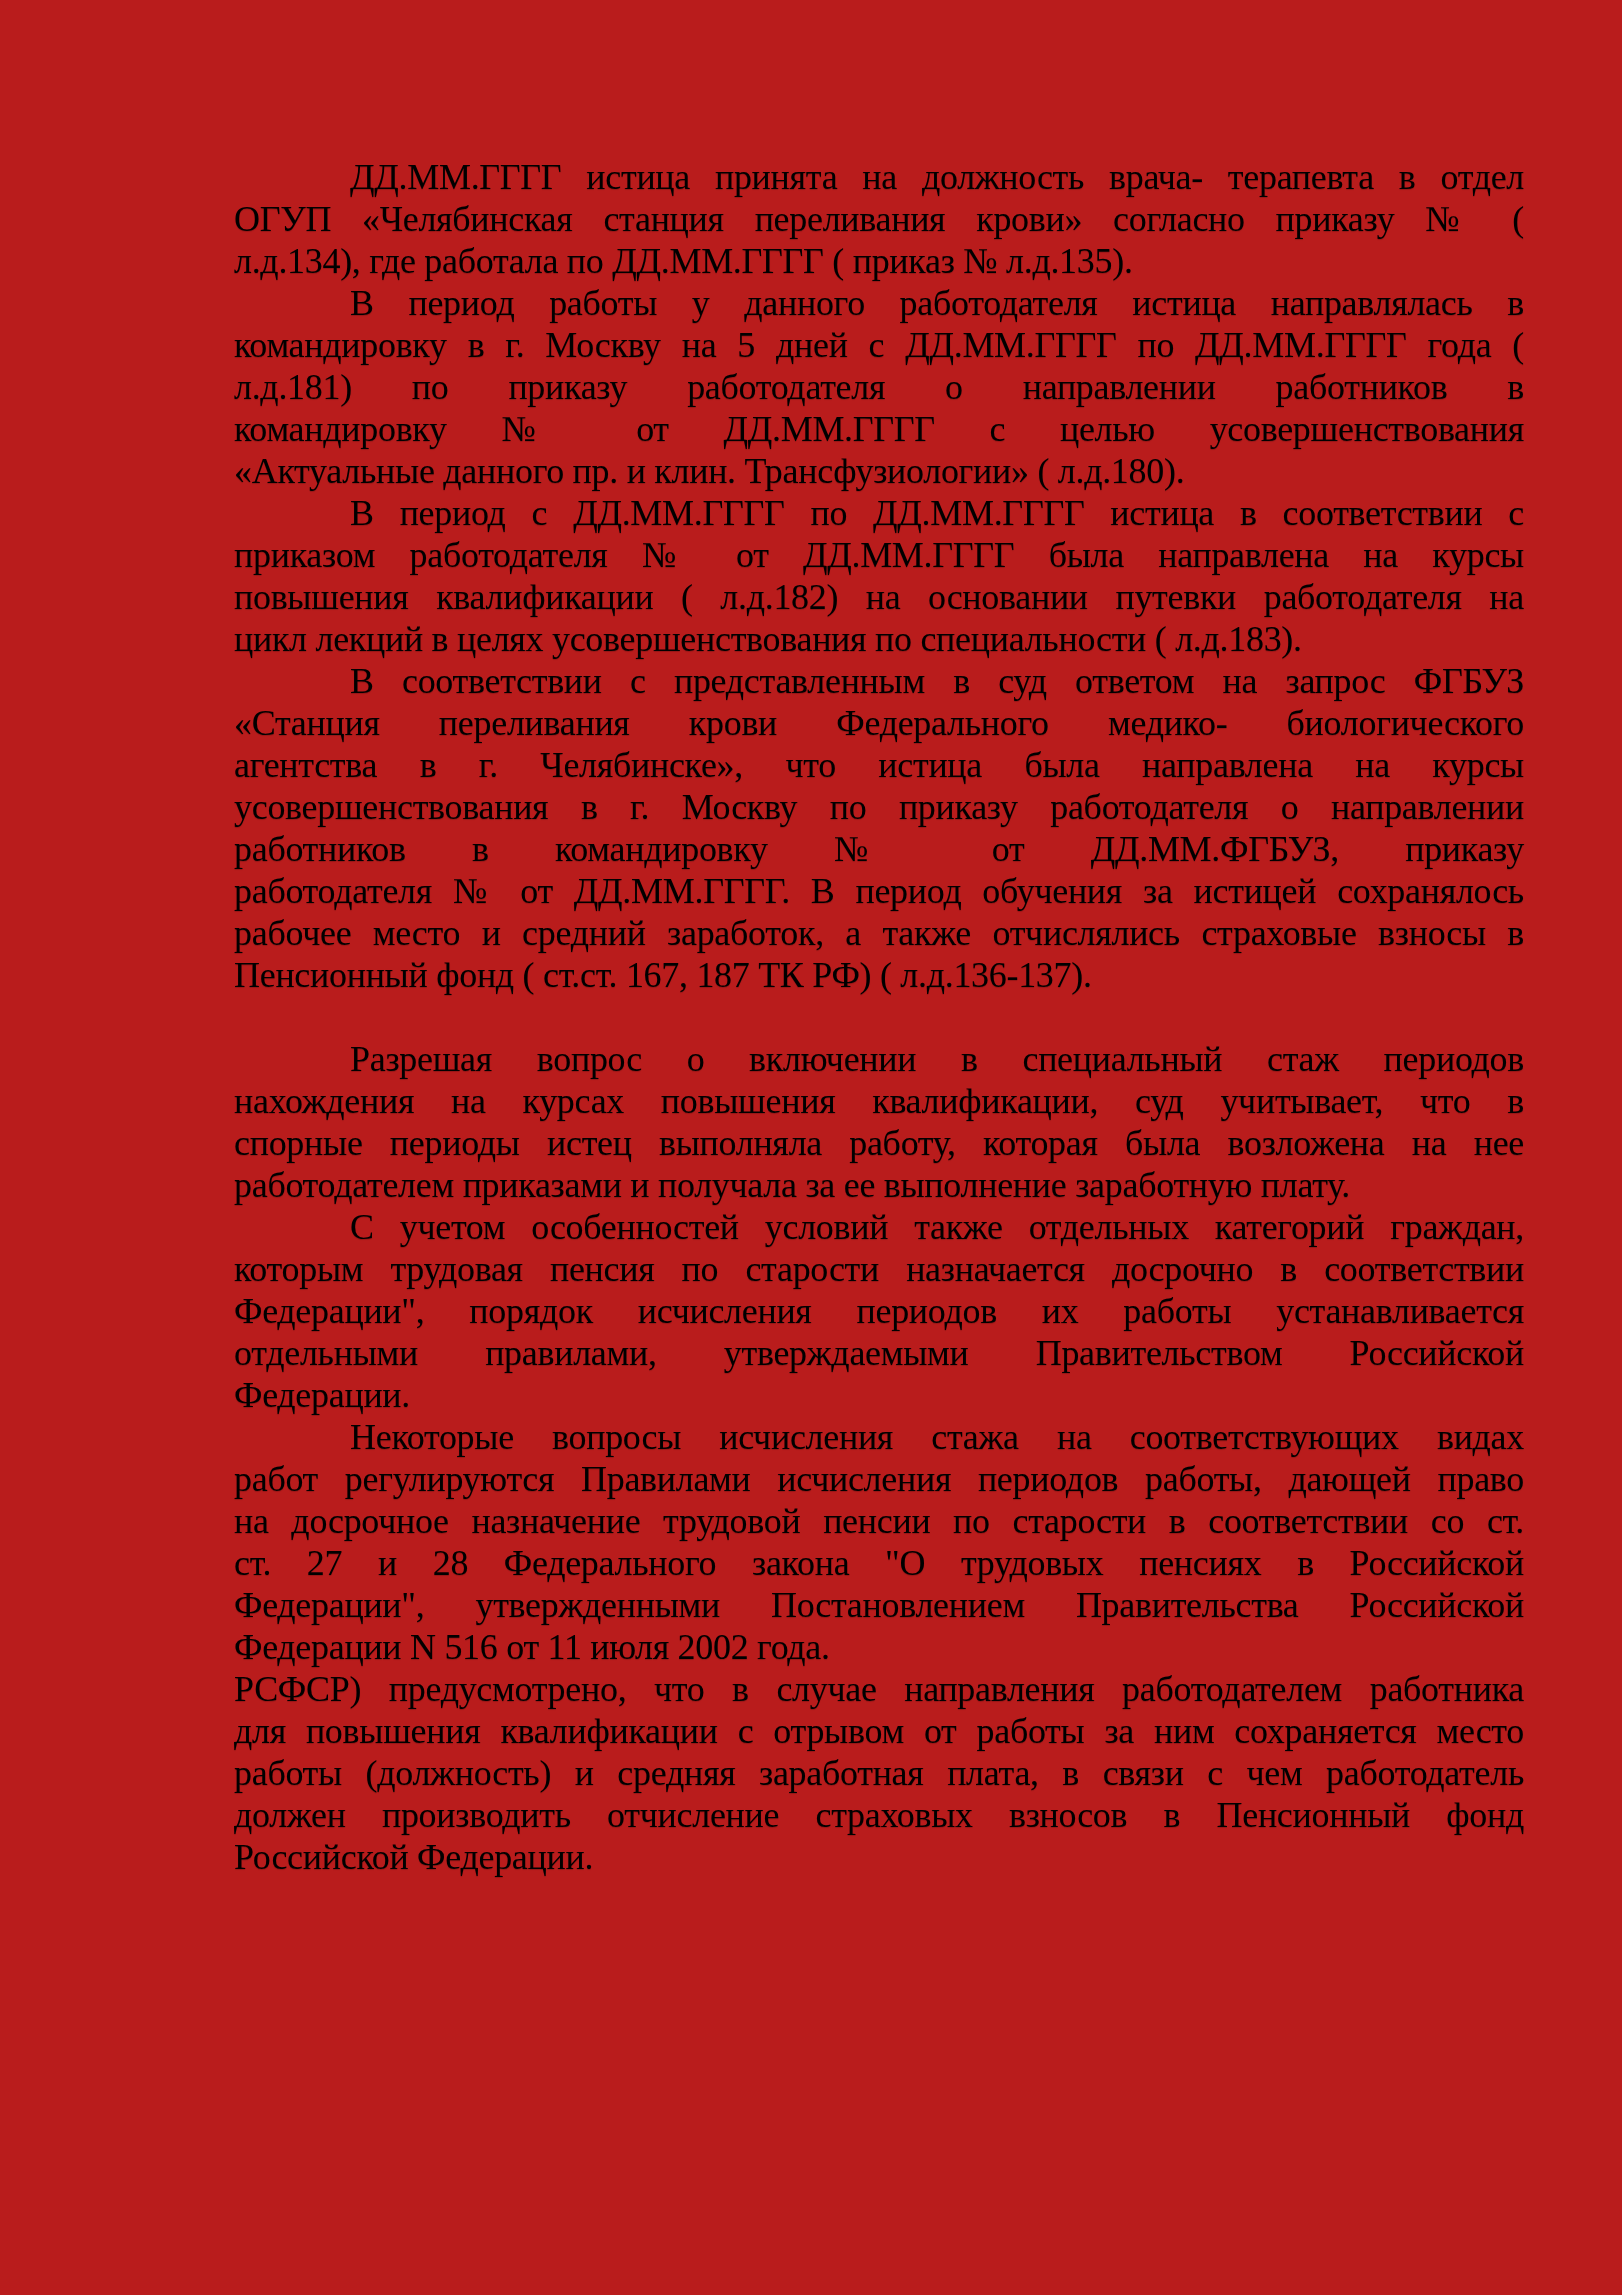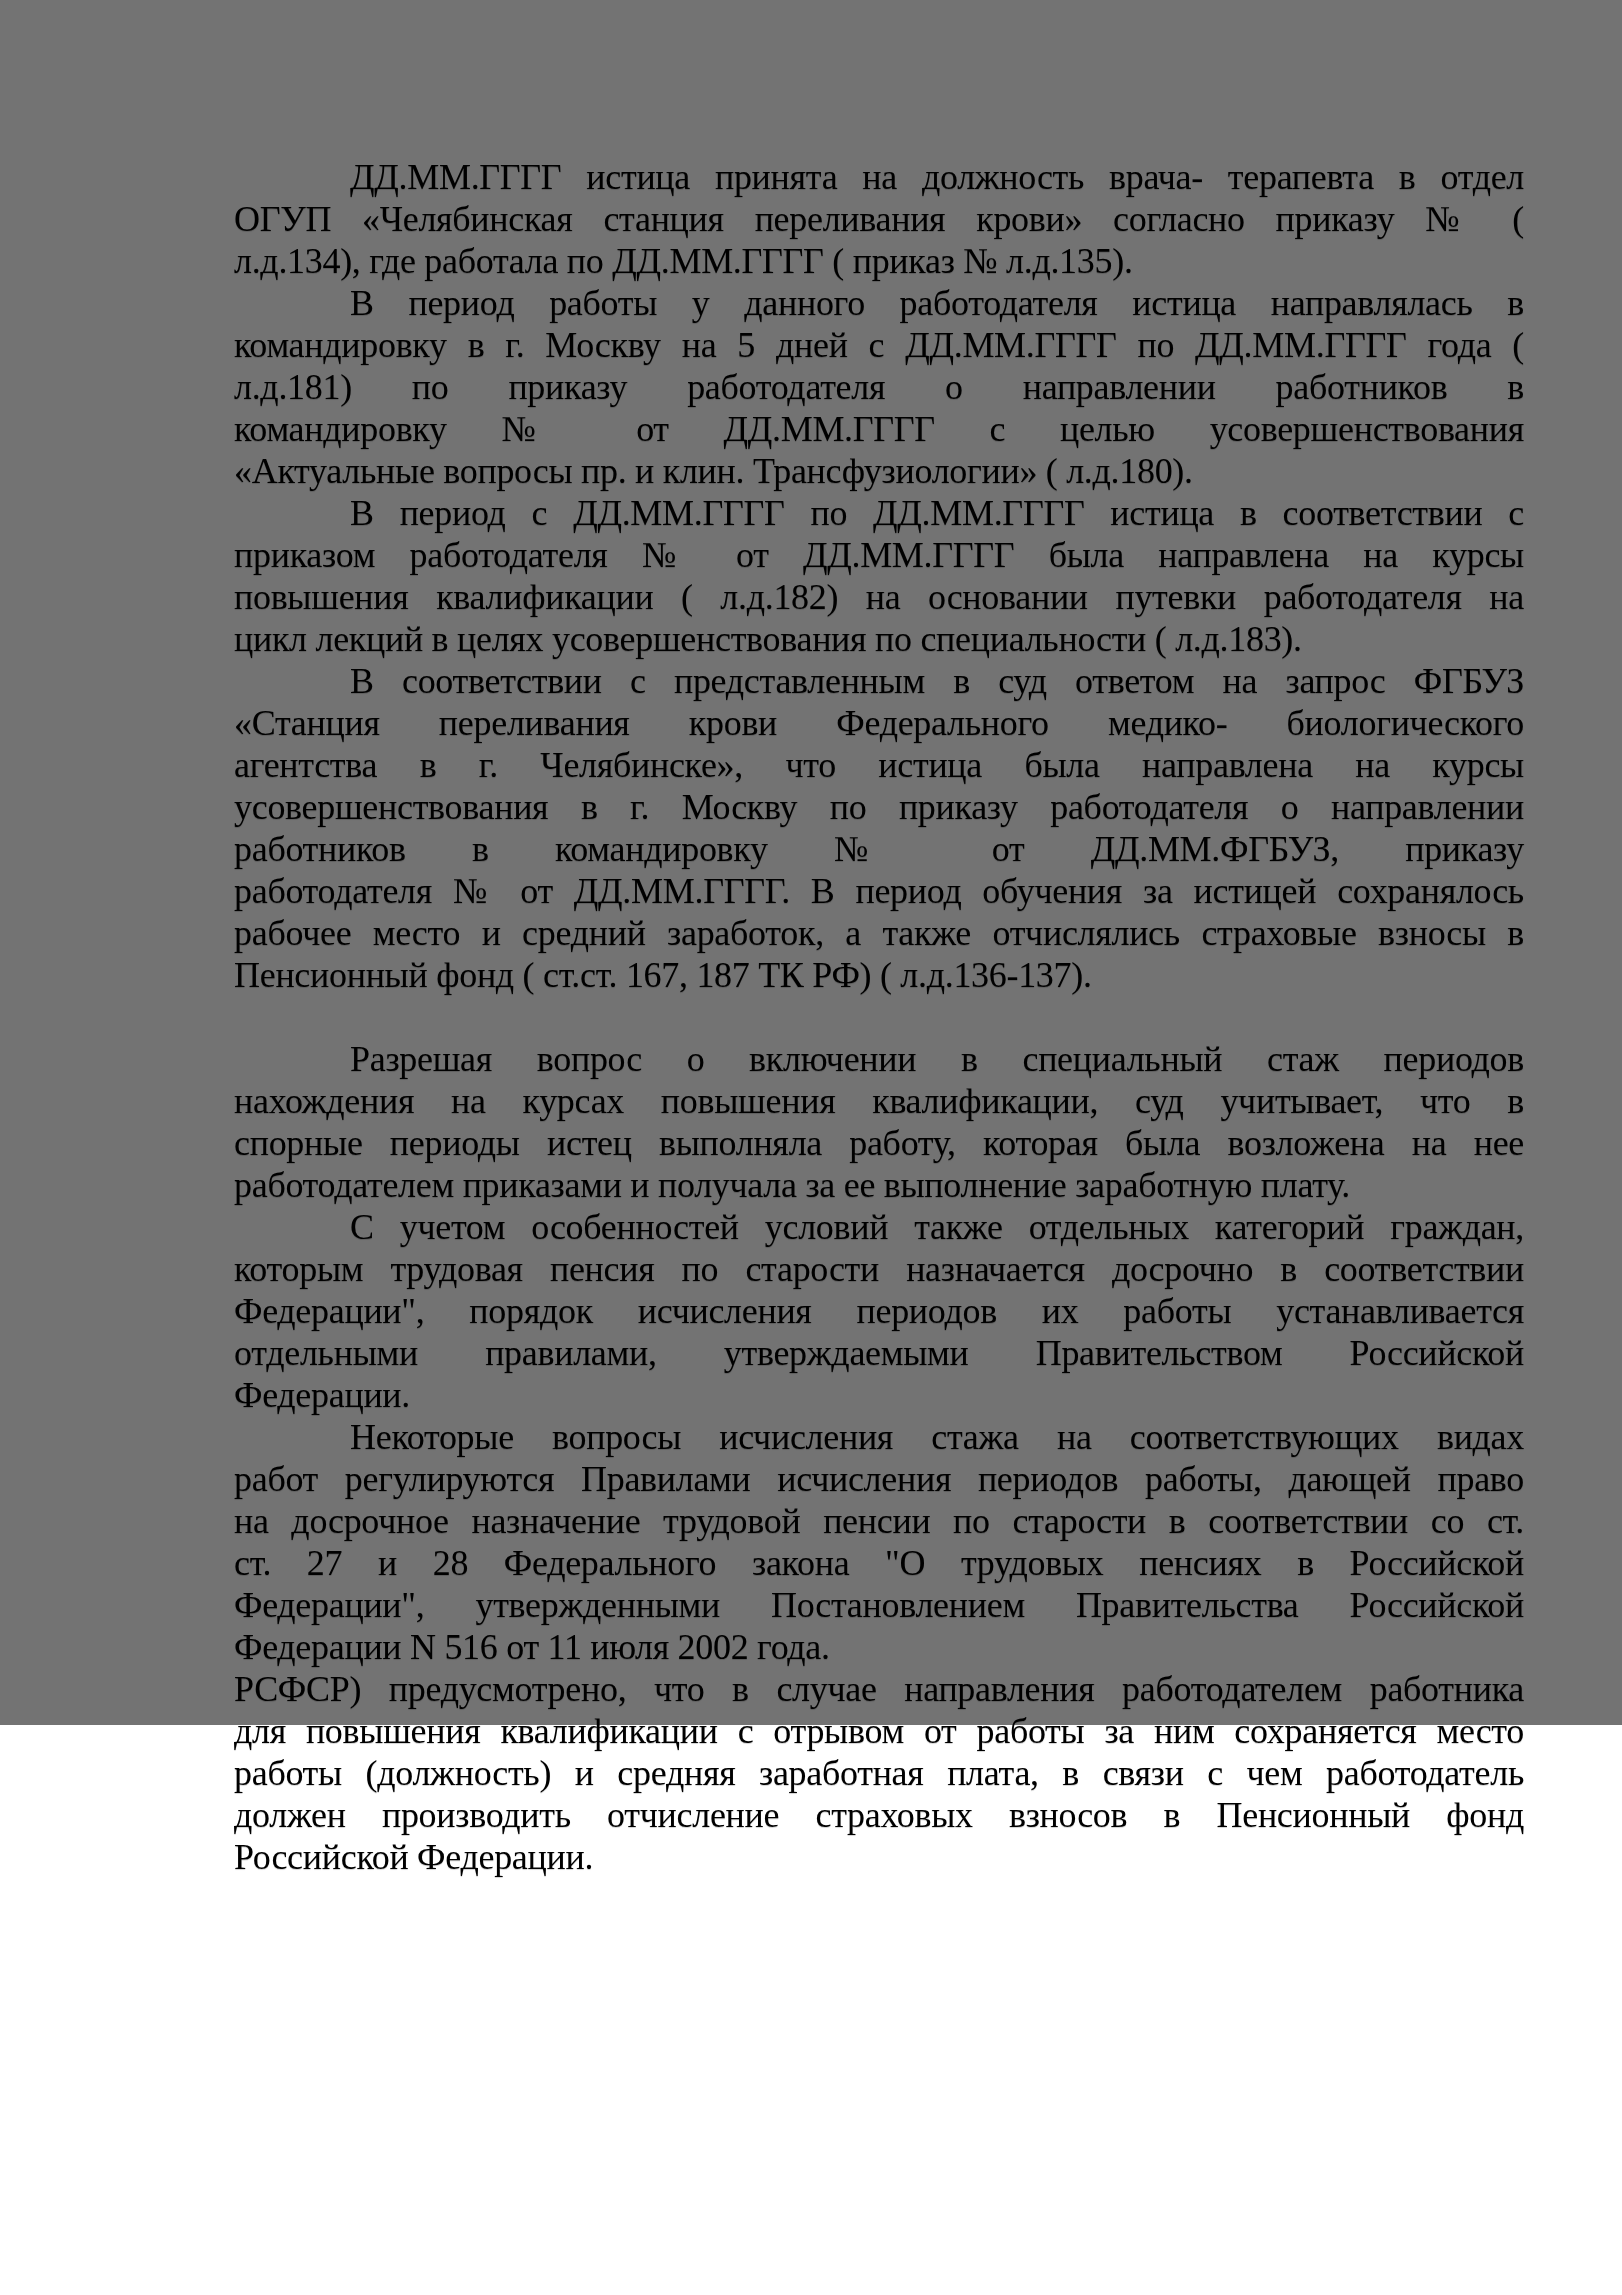--- a/index.html
+++ b/index.html
@@ -8,22 +8,22 @@
     height: 2295px;
     background: #ffffff;
     position: relative;
     font-family: "Liberation Serif", serif;
     color: #000000;
     overflow: hidden;
   }
   .sheet {
     position: absolute;
     left: 0; top: 0;
-    width: 1623px; height: 1725px;
-    background: #737373;
+    width: 1623px; height: 2295px;
+    background: #b91c1c;
   }
   .doc-body {
     position: absolute;
     left: 234px;
     top: 156px;
     width: 1290px;
   }
   .paragraph { margin: 0; padding: 0; }
   .line {
     font-size: 36px;
@@ -46,21 +46,21 @@
       <div class="paragraph">
         <div class="line first">ДД.ММ.ГГГГ истица принята на должность врача- терапевта в отдел</div>
         <div class="line">ОГУП «Челябинская станция переливания крови» согласно приказу № (</div>
         <div class="line last">л.д.134), где работала по ДД.ММ.ГГГГ ( приказ № л.д.135).</div>
       </div>
       <div class="paragraph">
         <div class="line first">В период работы у данного работодателя истица направлялась в</div>
         <div class="line">командировку в г. Москву на 5 дней с ДД.ММ.ГГГГ по ДД.ММ.ГГГГ года (</div>
         <div class="line">л.д.181) по приказу работодателя о направлении работников в</div>
         <div class="line">командировку № от ДД.ММ.ГГГГ с целью усовершенствования</div>
-        <div class="line last">«Актуальные вопросы пр. и клин. Трансфузиологии» ( л.д.180).</div>
+        <div class="line last">«Актуальные данного пр. и клин. Трансфузиологии» ( л.д.180).</div>
       </div>
       <div class="paragraph">
         <div class="line first">В период с ДД.ММ.ГГГГ по ДД.ММ.ГГГГ истица в соответствии с</div>
         <div class="line">приказом работодателя № от ДД.ММ.ГГГГ была направлена на курсы</div>
         <div class="line">повышения квалификации ( л.д.182) на основании путевки работодателя на</div>
         <div class="line last">цикл лекций в целях усовершенствования по специальности ( л.д.183).</div>
       </div>
       <div class="paragraph">
         <div class="line first">В соответствии с представленным в суд ответом на запрос ФГБУЗ</div>
         <div class="line">«Станция переливания крови Федерального медико- биологического</div>

